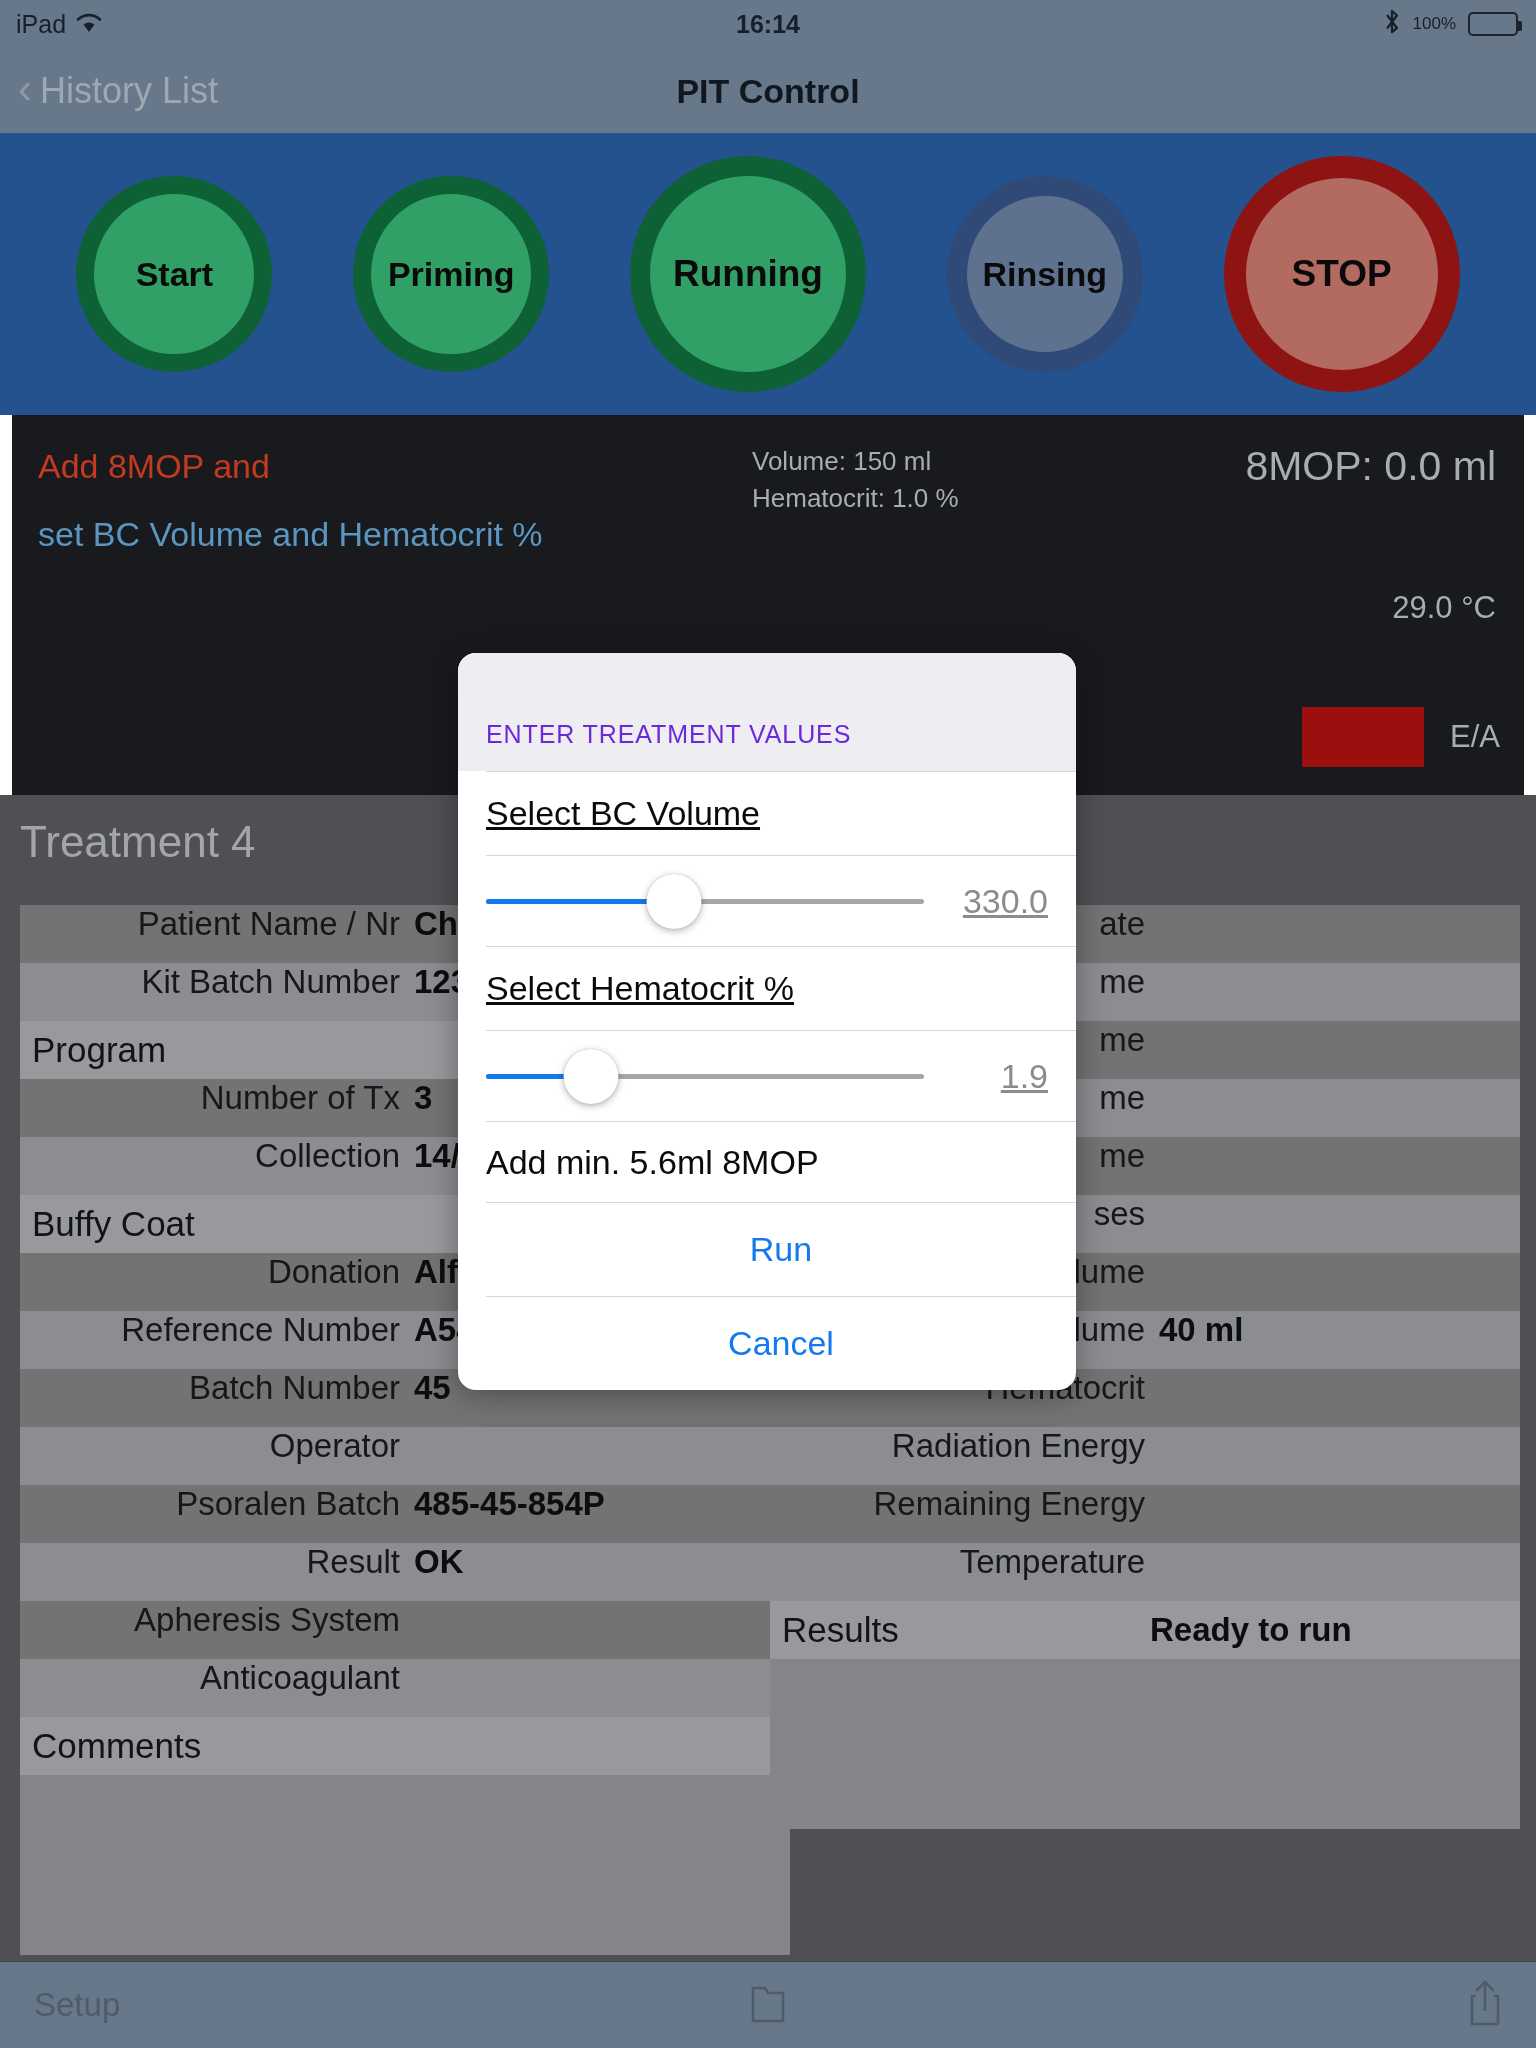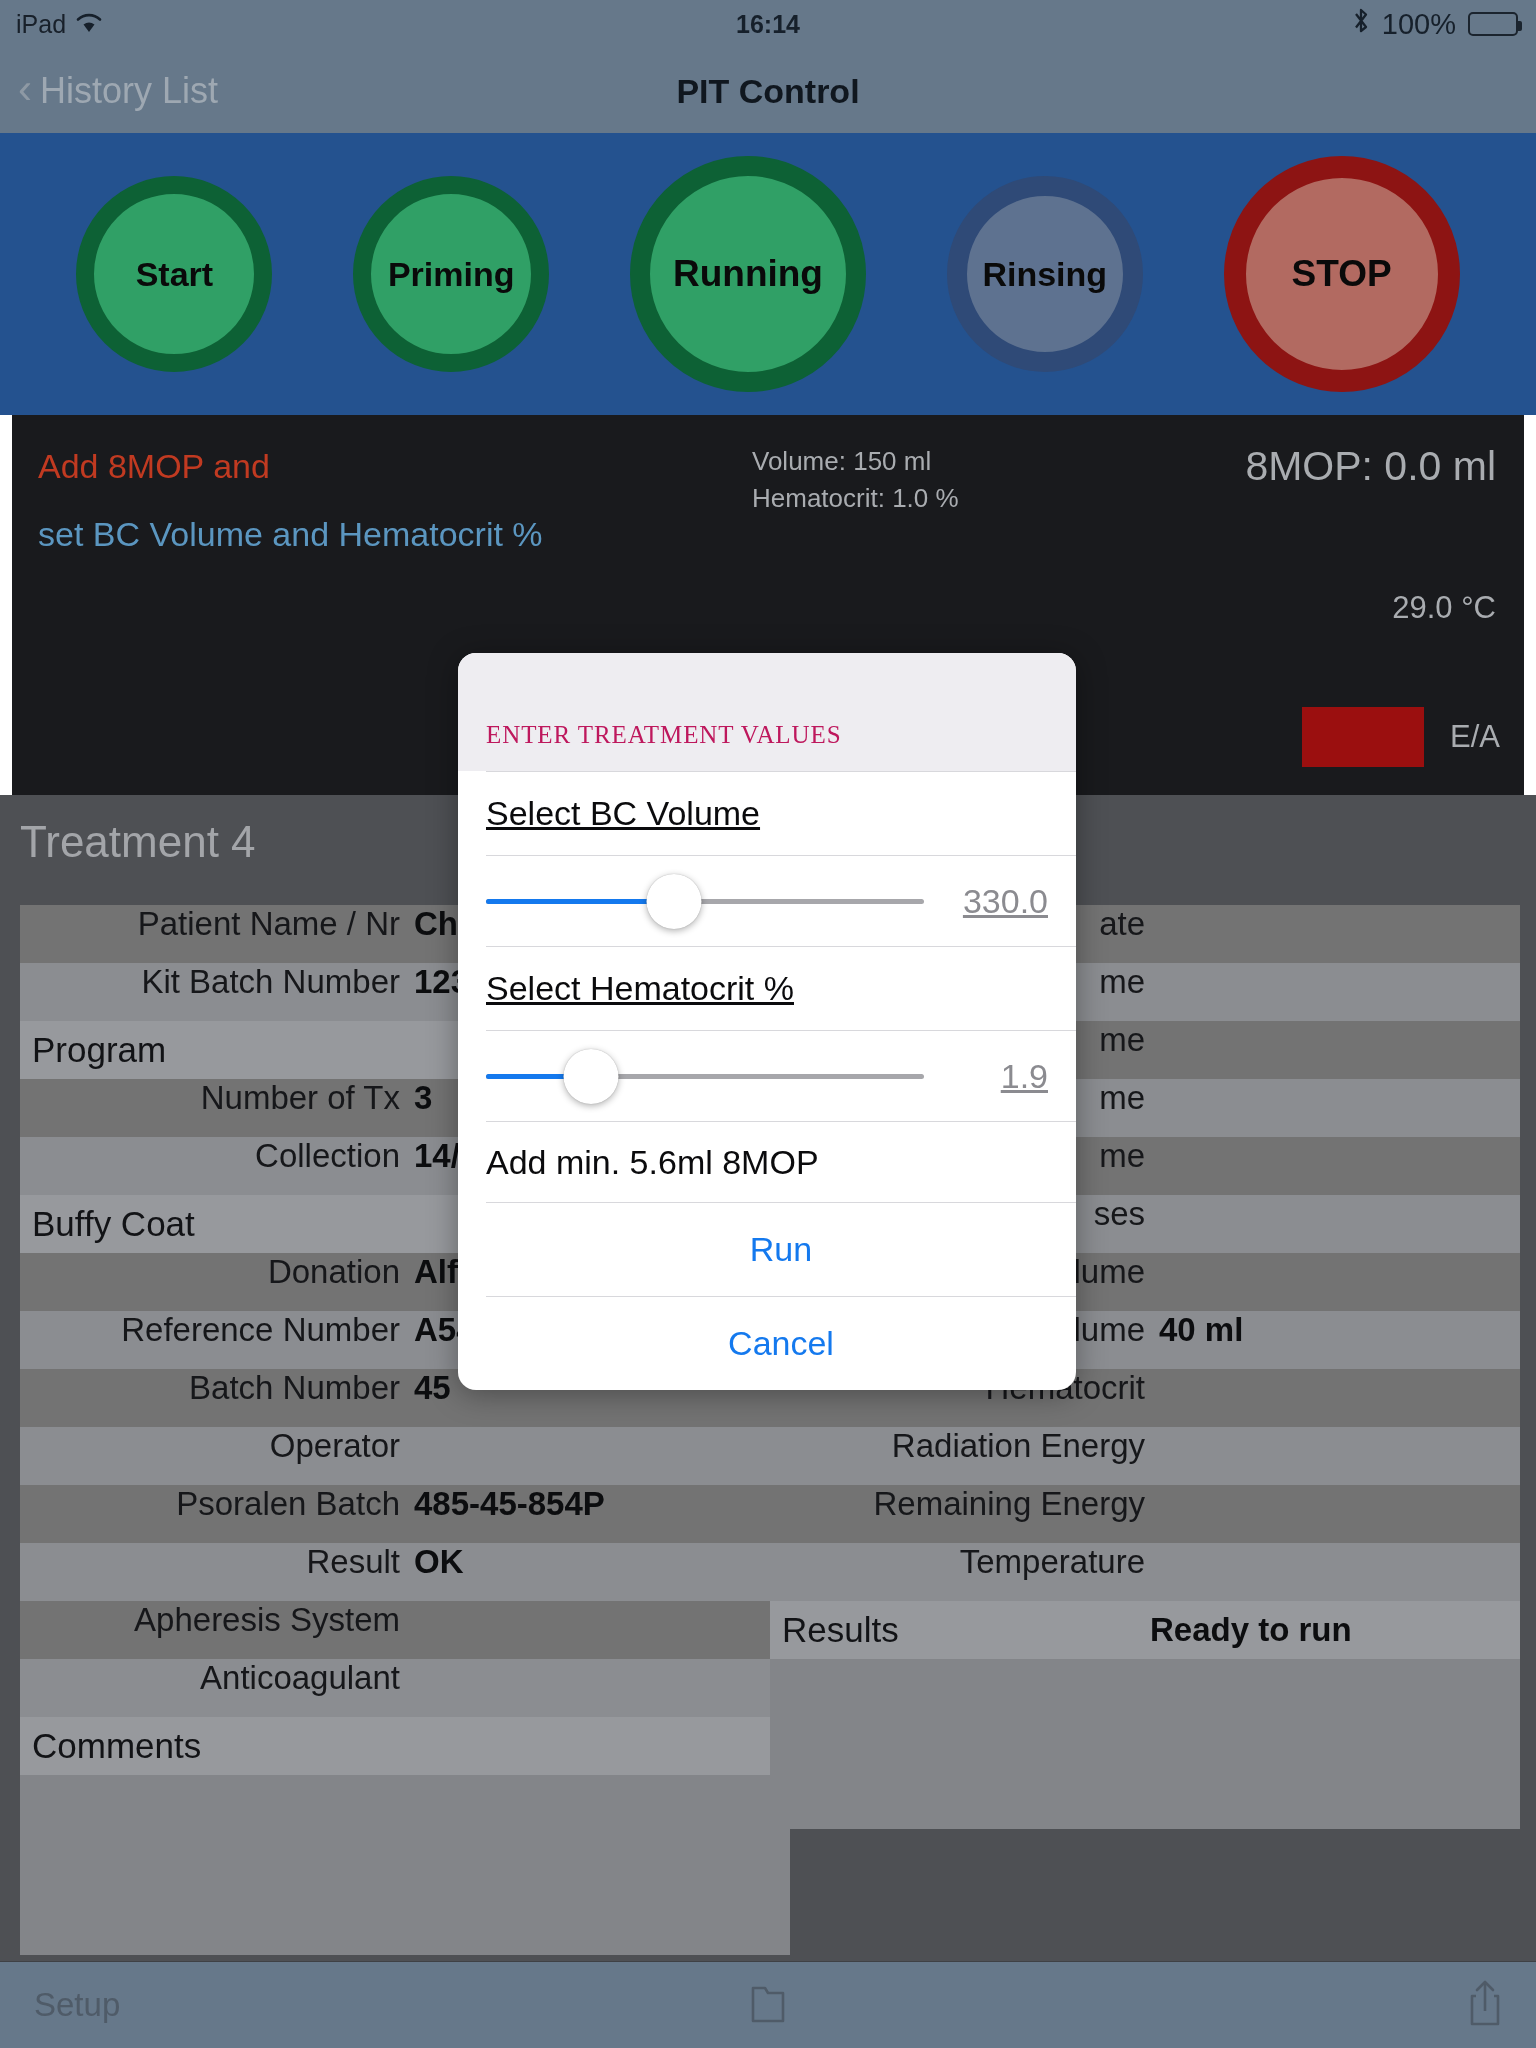--- a/index.html
+++ b/index.html
@@ -31,21 +31,21 @@
     font-size: 25px; color: #18202a;
   }
   #status-center {
     position: absolute; left: 0; width: 1536px;
     text-align: center;
     font-size: 25px; font-weight: bold; color: #16202b;
   }
   #status-right {
     position: absolute; right: 18px;
     display: flex; align-items: center; gap: 12px;
-    font-size: 29px; color: #16202b;
+    font-size: 17px; color: #16202b;
   }
   .battery-shell {
     width: 50px; height: 24px;
     border: 2px solid #1b242e;
     border-radius: 5px;
     position: relative;
     padding: 2px;
     box-sizing: border-box;
   }
   .battery-fill {
@@ -281,22 +281,21 @@
   #modal-header {
     background: #eeedf1;
     height: 118px;
     position: relative;
   }
   #modal-header-title {
     position: absolute;
     left: 28px; bottom: 22px;
     font-size: 25px;
     letter-spacing: 0.9px;
-    color: #be185d;
-    font-family: Liberation Serif, serif;
+    color: #6d28d9;
   }
   .modal-row {
     border-top: 1px solid #d8d8dc;
     margin-left: 28px;
     padding-right: 0;
   }
   .modal-row:first-of-type { border-top: none; }
   .modal-label-row {
     height: 83px;
     display: flex;

